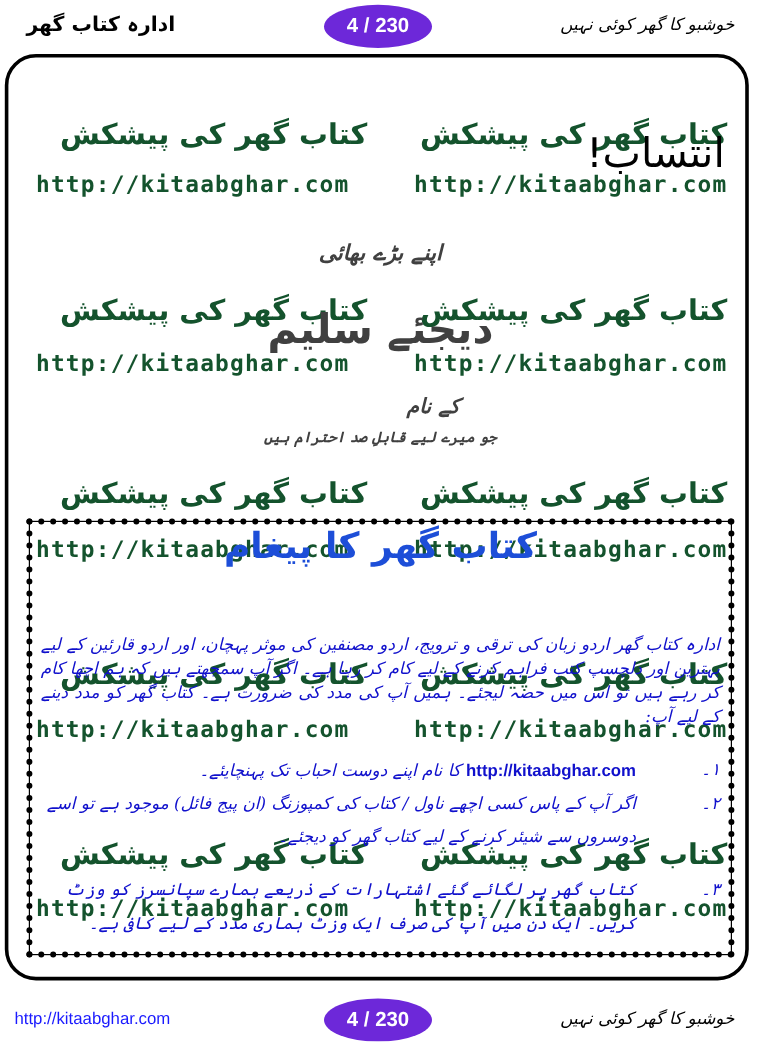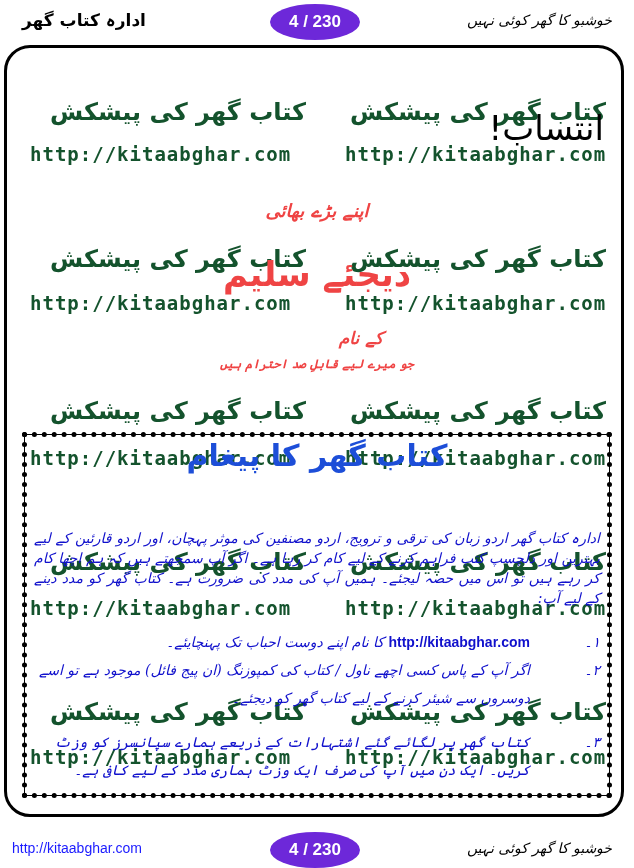--- a/index.html
+++ b/index.html
@@ -47,21 +47,21 @@
     .wm-ur { font-family:"DejaVu Sans", sans-serif; font-weight:bold; font-size:24px; direction:rtl; }
     .wm-url { font-family:"DejaVu Sans Mono", monospace; font-weight:bold; font-size:19px; letter-spacing:1px; }
 
     
     .ded-head {
       position:absolute; right:30px; top:108px;
       font-family:"DejaVu Sans", sans-serif; font-size:34px; color:#000; direction:rtl;
       font-weight:normal;
     }
     .center-line {
-      position:absolute; left:0; width:634px; text-align:center; direction:rtl; color:#ef4444;
+      position:absolute; left:0; width:634px; text-align:center; direction:rtl; color:#404040;
     }
     .l1 { top:200px; font-family:"DejaVu Serif", serif; font-weight:bold; font-style:italic; font-size:18px; }
     .l2 { top:254px; font-family:"DejaVu Sans", sans-serif; font-weight:bold; font-size:34px; }
     .l3 { top:328px; font-family:"DejaVu Serif", serif; font-weight:bold; font-style:italic; font-size:17px;margin-left:44px; }
     .l4 { top:357px; font-family:"DejaVu Serif", serif; font-weight:bold; font-style:italic; font-size:12px; }
 
     
     .msgbox {
       position:absolute; left:22px; top:432px; width:590px; height:366px;
       border:5px dotted #000; box-sizing:border-box;

